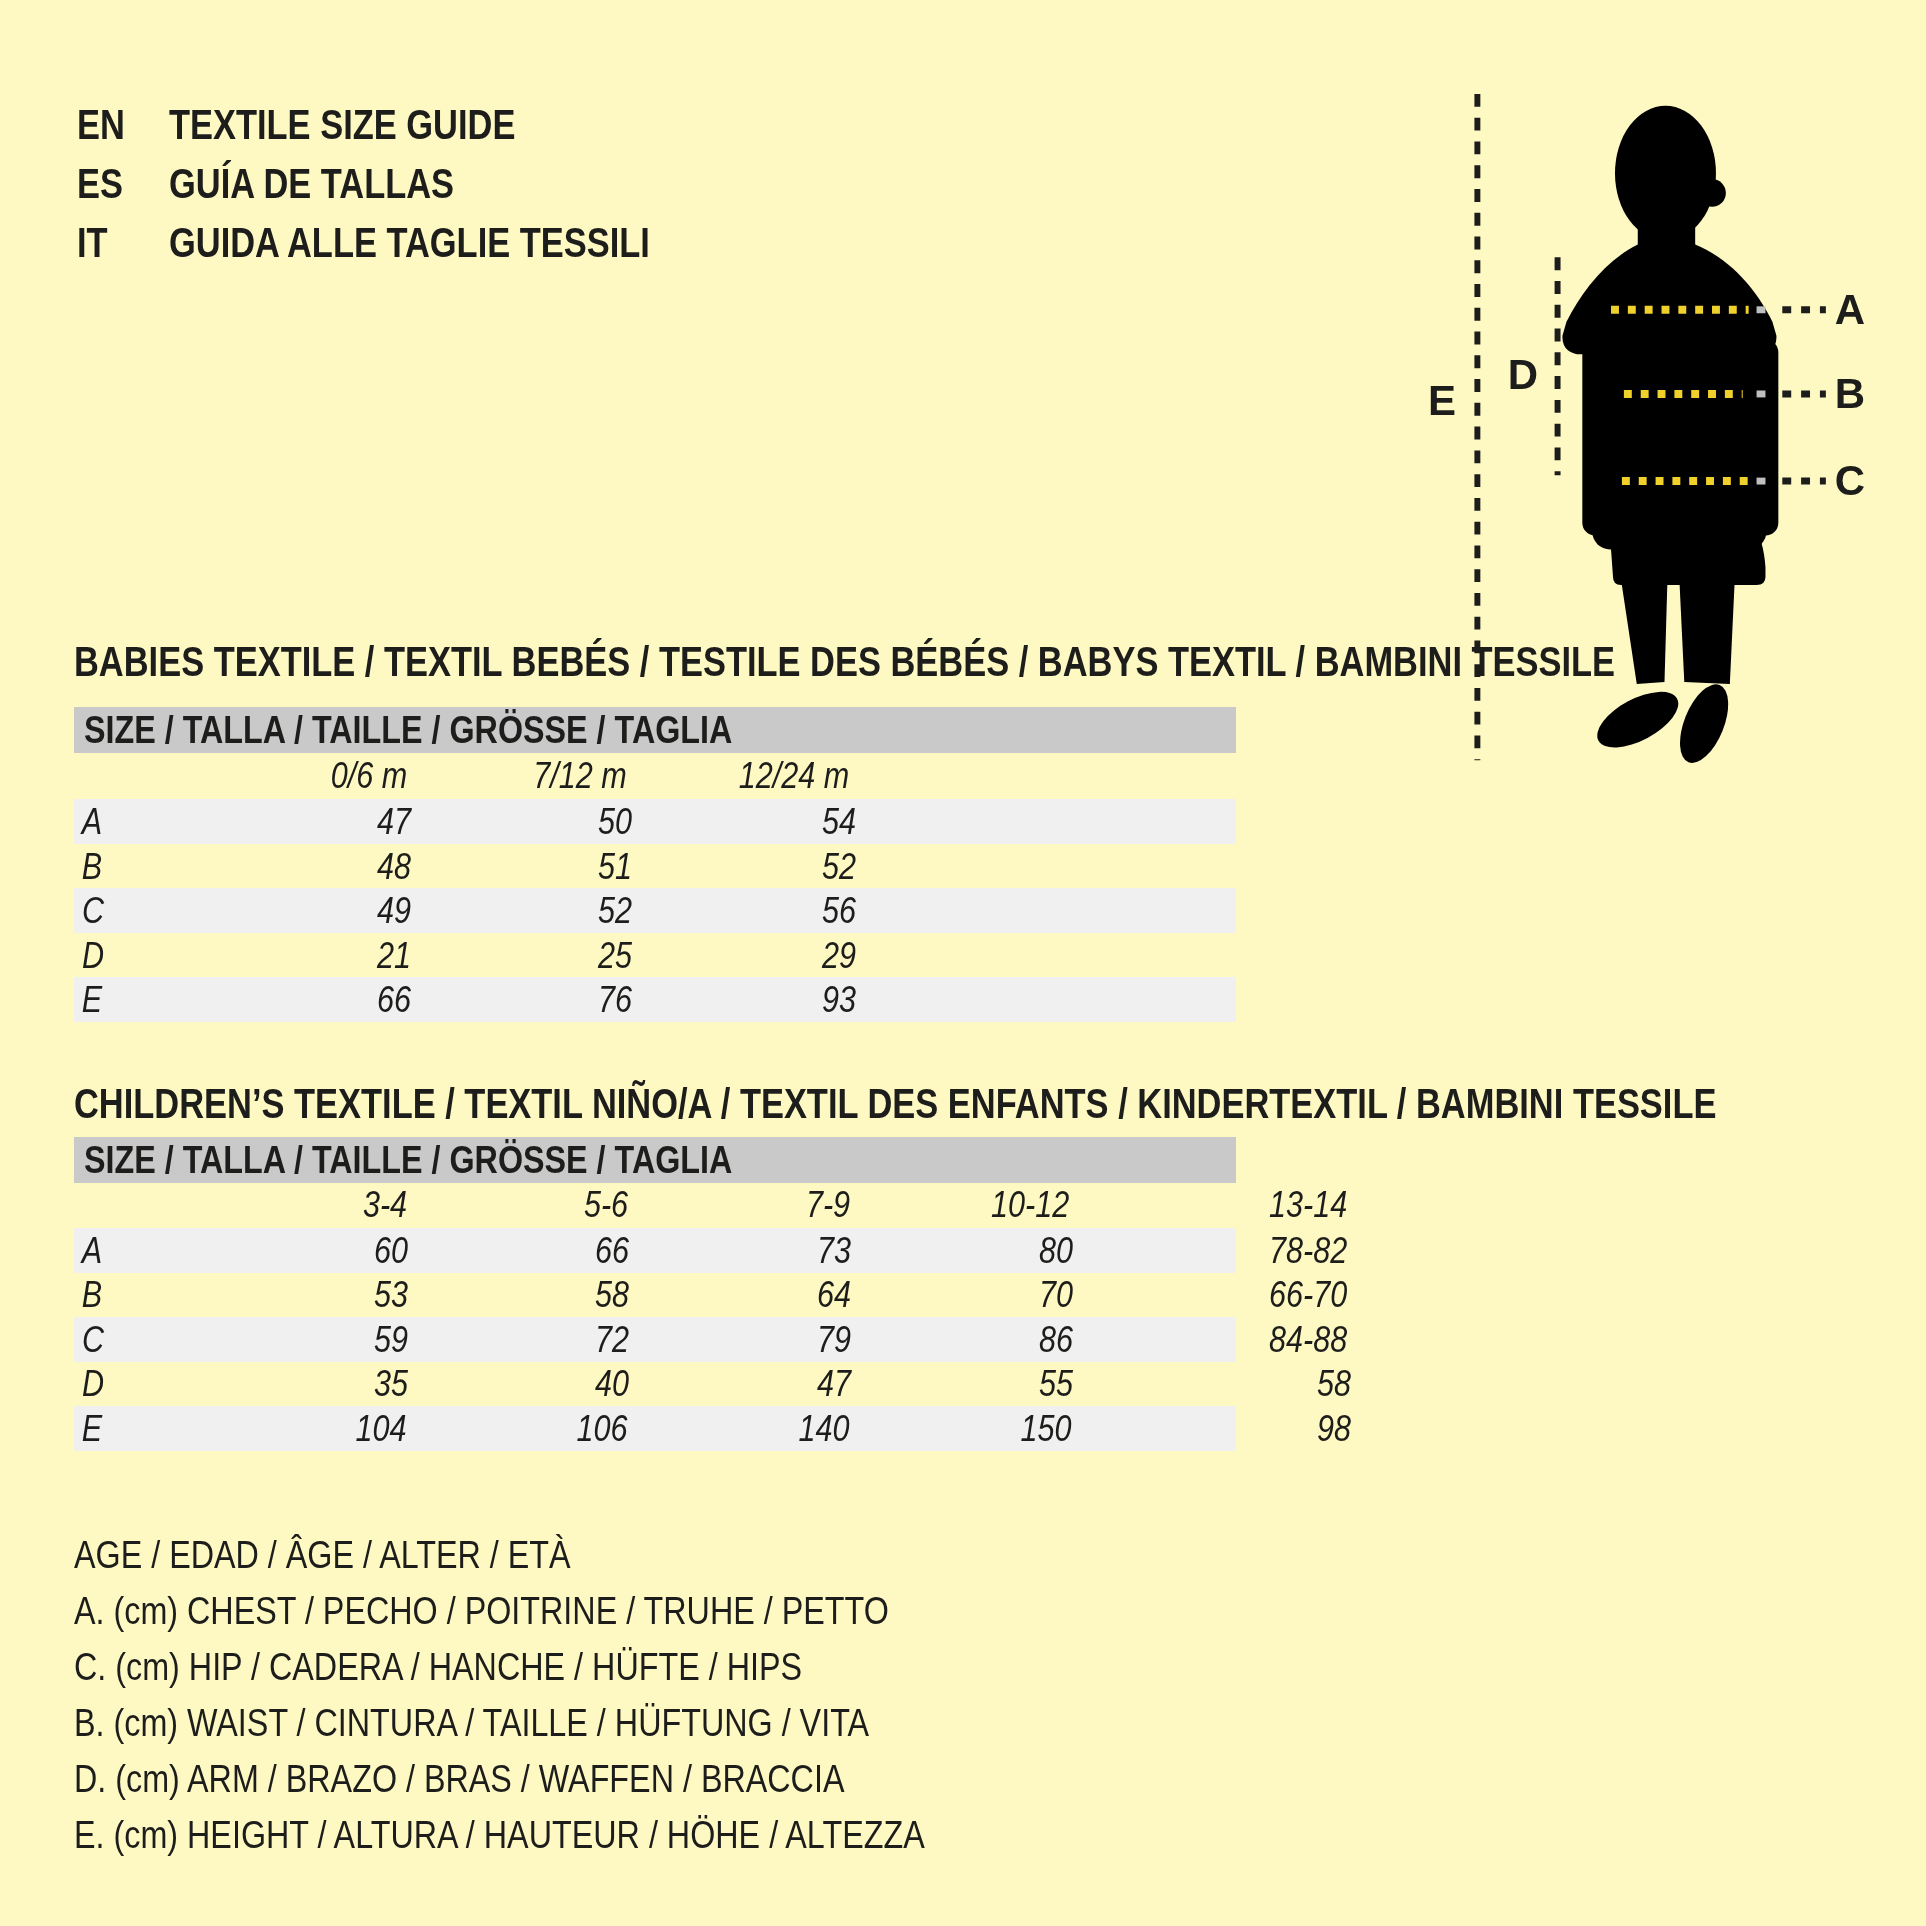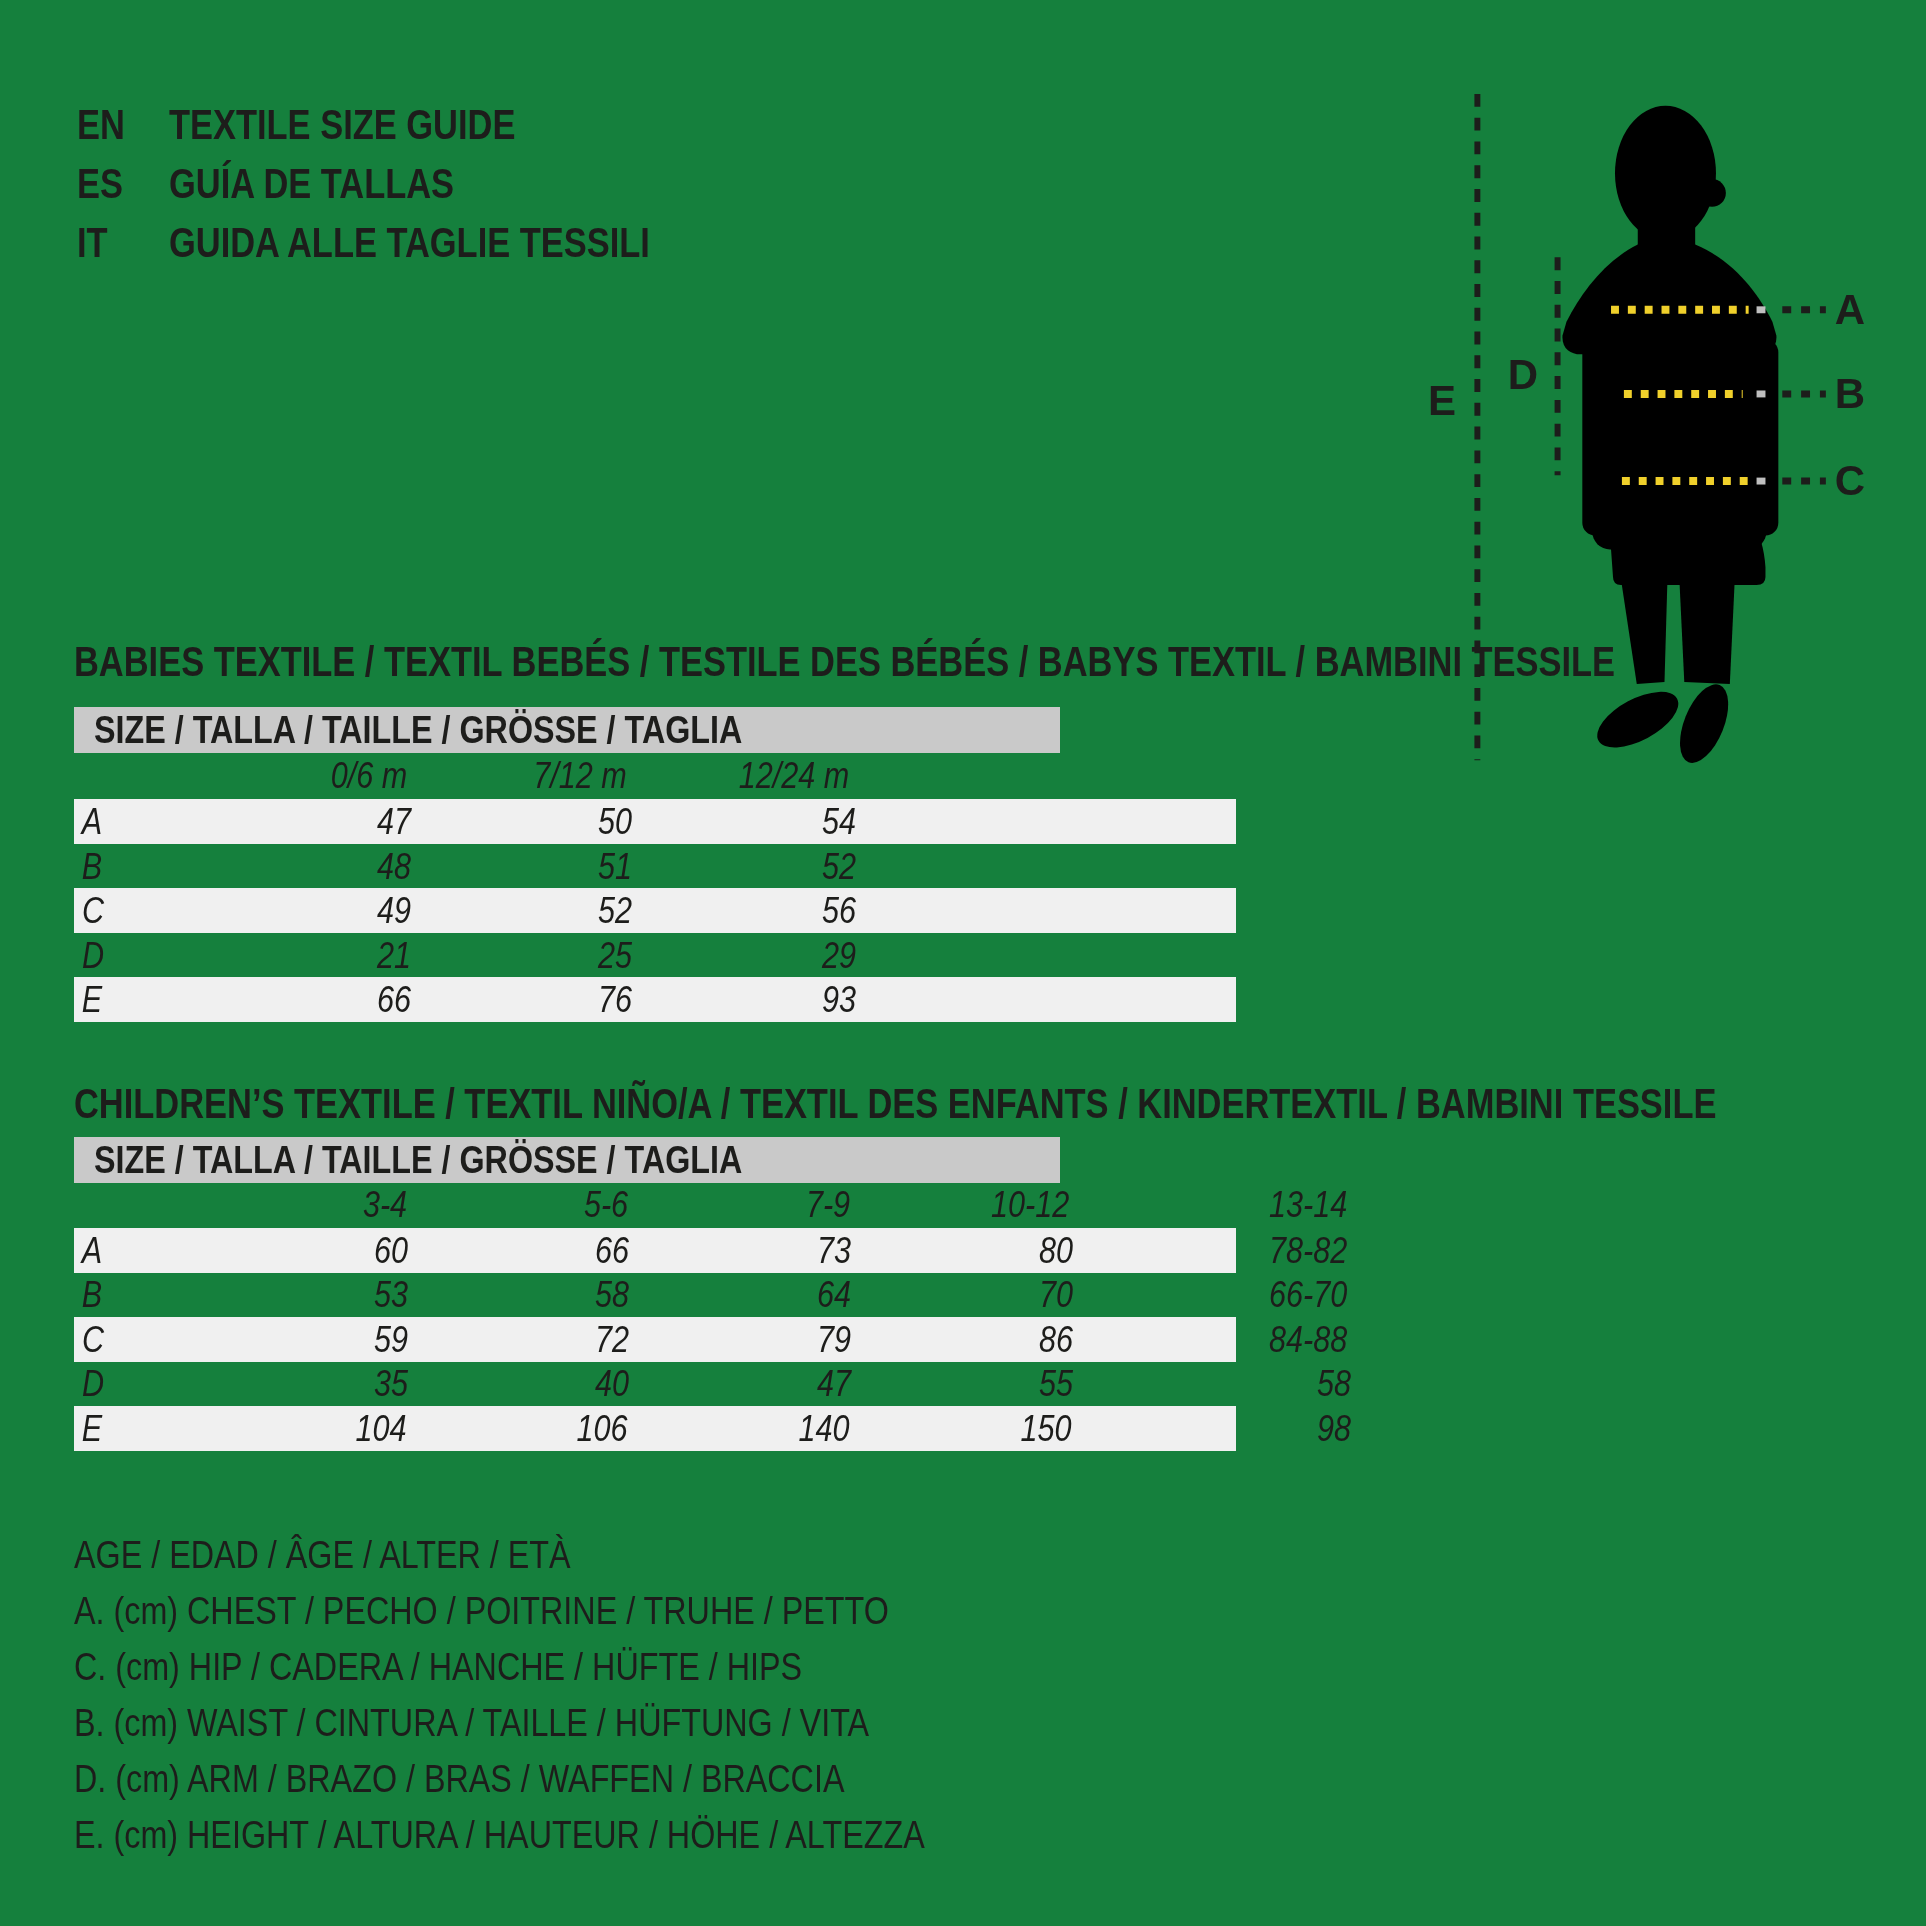--- a/index.html
+++ b/index.html
@@ -1,31 +1,31 @@
 <!DOCTYPE html>
 <html><head>
 <meta charset="utf-8">
 <style>
   html,body{margin:0;padding:0;background:#ffffff;}
-  .canvas{position:relative;width:1927px;height:1927px;background:#15803d;overflow:hidden;
+  .canvas{position:relative;width:1927px;height:1927px;background:#fef9c3;overflow:hidden;
           font-family:"Liberation Sans", sans-serif;color:#1d1d1b;}
   .abs{position:absolute;}
   
   .cond{display:inline-block;transform:scaleX(.82);transform-origin:0 50%;white-space:nowrap;}
   .cond85{display:inline-block;transform:scaleX(.85);transform-origin:0 50%;white-space:nowrap;}
   .cnum{display:inline-block;transform:scaleX(.85);white-space:nowrap;}
   
   .lang-block{left:77px;top:95px;}
   .lang-row{display:flex;height:59px;align-items:center;font-size:42px;font-weight:700;}
   .lang-code{width:92px;flex:none;}
   
   .sec-title{left:74px;font-size:42px;font-weight:700;height:46px;line-height:46px;}
   
-  .size-bar{left:74px;width:986px;height:46px;line-height:46px;background:#c9c9c9;
-            font-size:38px;font-weight:700;padding-left:20px;box-sizing:border-box;}
+  .size-bar{left:74px;width:1162px;height:46px;line-height:46px;background:#c9c9c9;
+            font-size:38px;font-weight:700;padding-left:10px;box-sizing:border-box;}
   
   .thead{position:absolute;left:74px;width:1162px;height:47px;line-height:47px;font-size:36px;}
   .trow{position:absolute;left:74px;width:1162px;height:45px;line-height:45px;font-size:36px;}
   .stripe{background:#f0f0f0;}
   .cell{position:absolute;top:0;width:198px;text-align:right;}
   .rlabel{position:absolute;left:6px;top:0;}
   .t1 .c1{left:142px}.t1 .c2{left:363px}.t1 .c3{left:587px}
   .t2 .c1{left:139px}.t2 .c2{left:360px}.t2 .c3{left:582px}.t2 .c4{left:804px}.t2 .c5{left:1082px}
   
   .leg-block{left:74px;top:1513px;margin-top:14px;}

